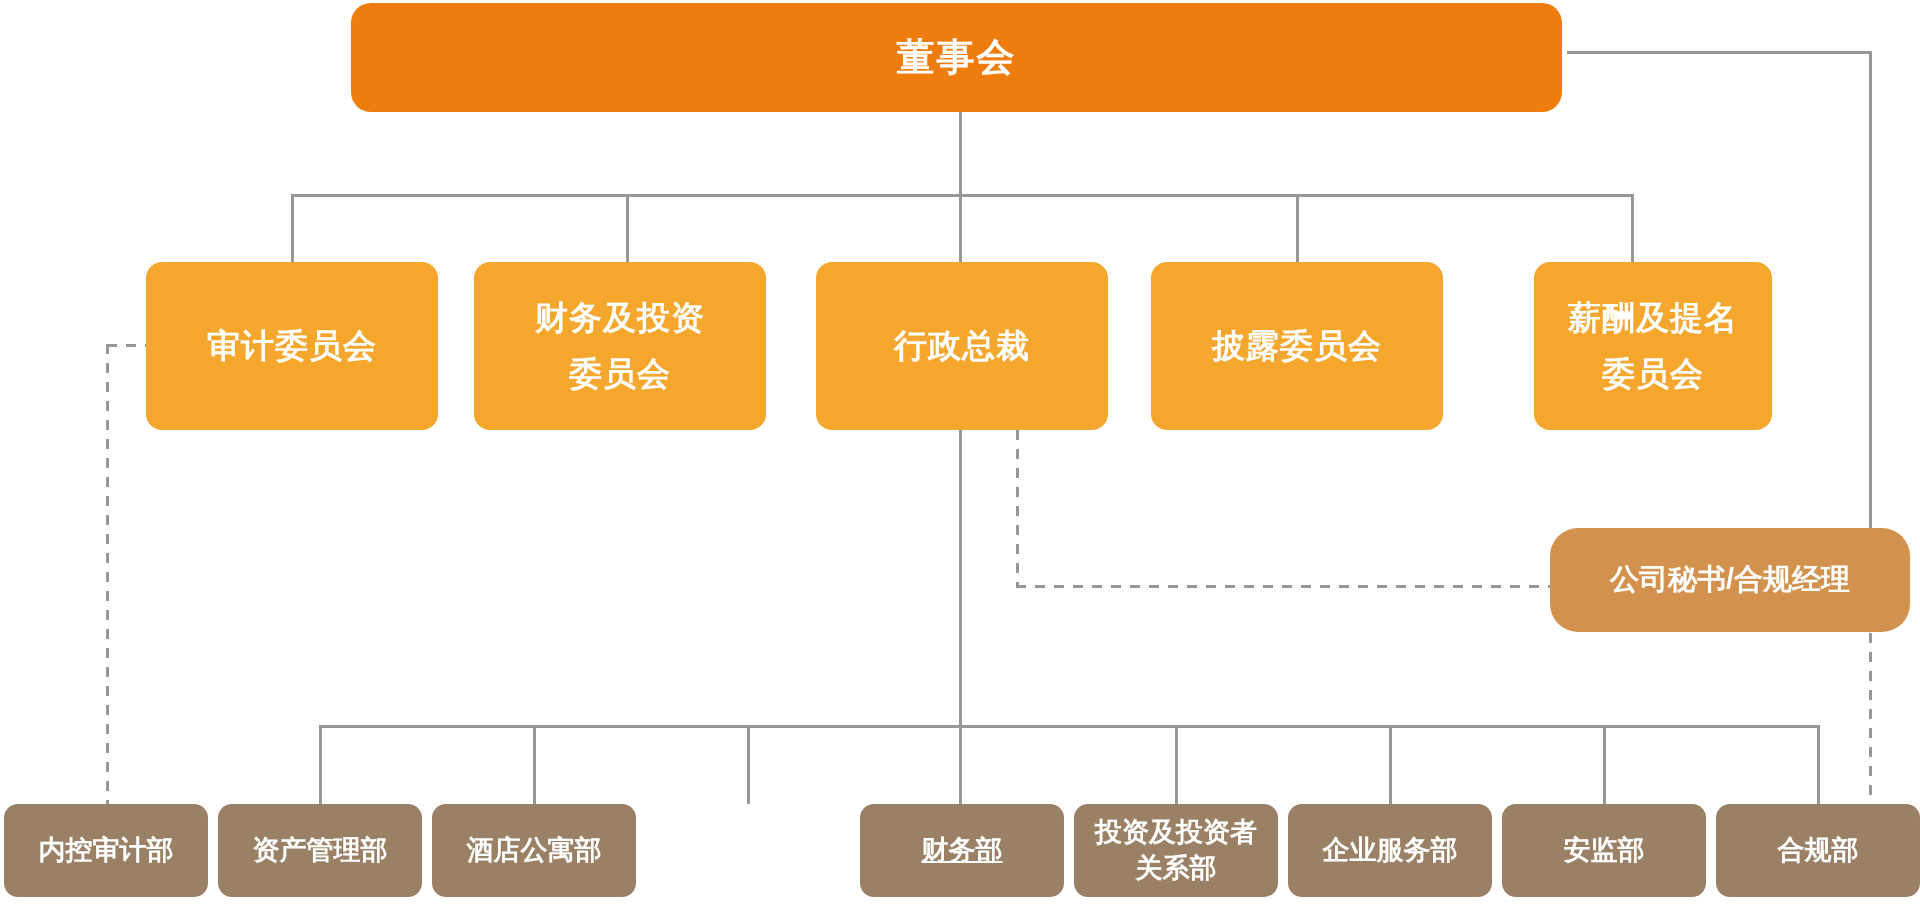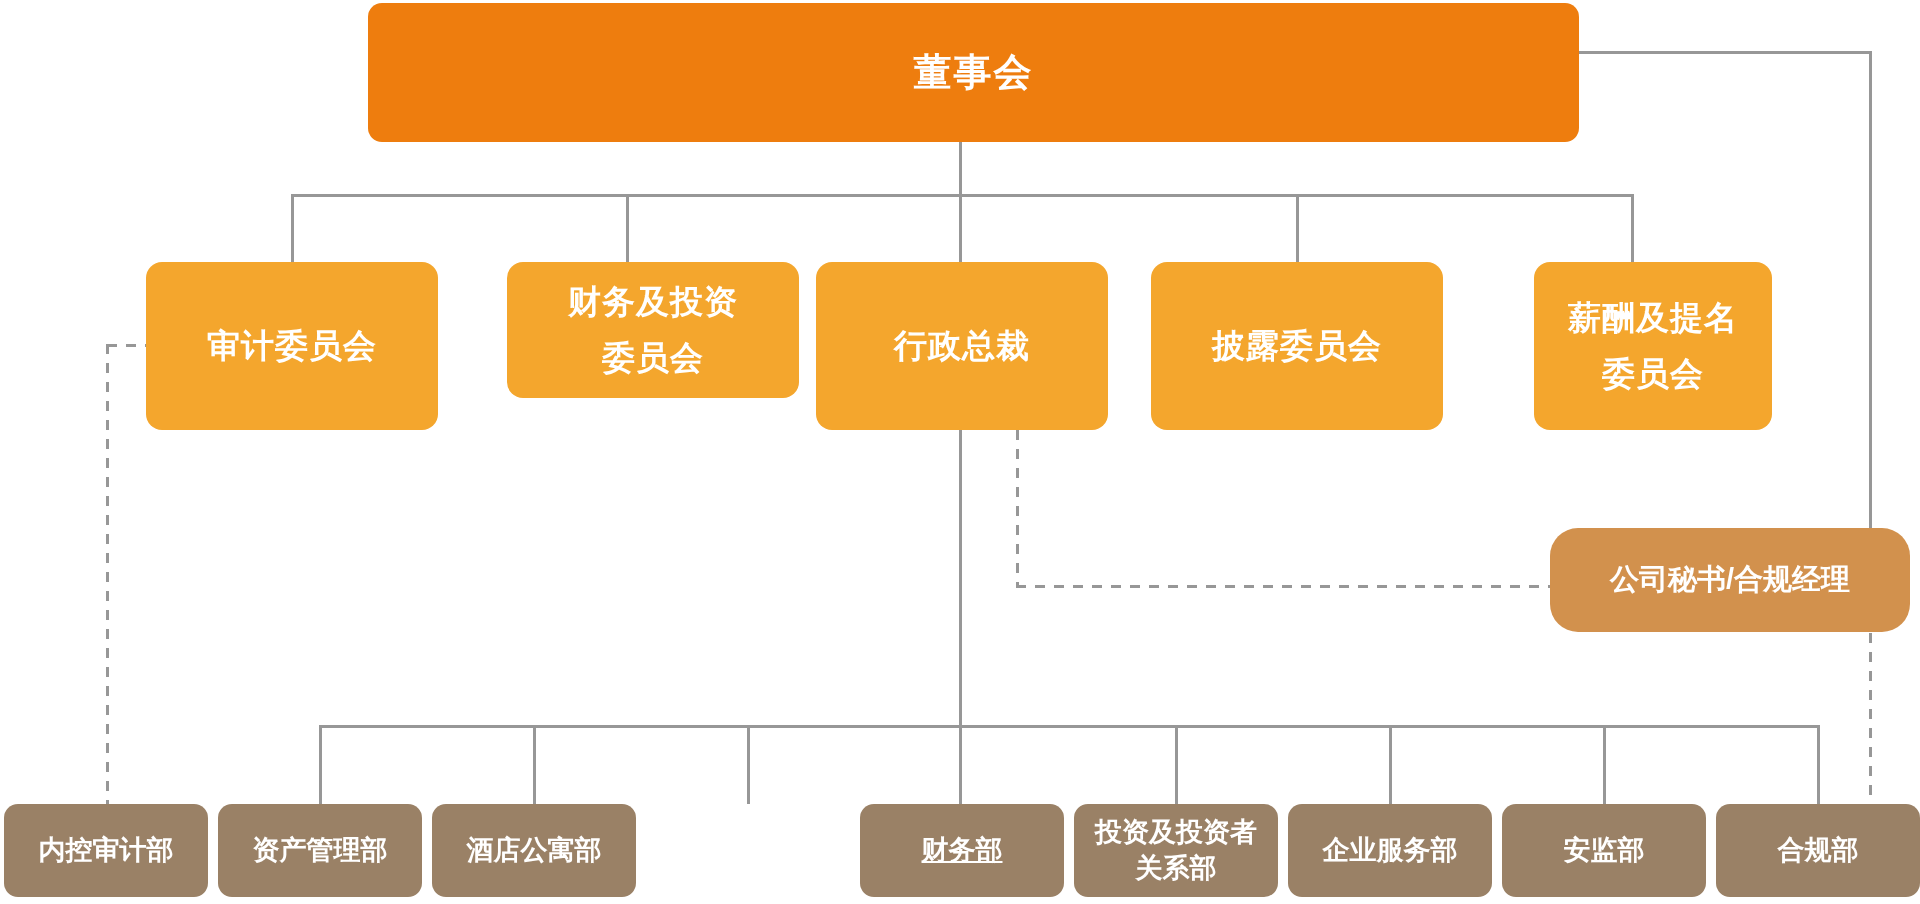--- a/index.html
+++ b/index.html
@@ -39,24 +39,24 @@
   <div class="line" style="left:1389px;top:725px;width:3px;height:79px;"></div>
   <div class="line" style="left:1603px;top:725px;width:3px;height:79px;"></div>
   <div class="line" style="left:1817px;top:725px;width:3px;height:79px;"></div>
 
   <div class="dash-h" style="left:107px;top:344px;width:40px;"></div>
   <div class="dash-v" style="left:106px;top:344px;height:460px;"></div>
   <div class="dash-v" style="left:1016px;top:430px;height:157px;"></div>
   <div class="dash-h" style="left:1016px;top:585px;width:534px;"></div>
   <div class="dash-v" style="left:1869px;top:633px;height:171px;"></div>
 
-  <div class="node board" style="left:368px;top:3px;width:1211px;height:139px;border-radius:14px;">董事会</div>
+  <div class="node board" style="left:351px;top:3px;width:1211px;height:109px;">董事会</div>
 
   <div class="node committee" style="left:146px;top:262px;width:292px;height:168px;">审计委员会</div>
-  <div class="node committee" style="left:507px;top:262px;width:292px;height:136px;">财务及投资
+  <div class="node committee" style="left:474px;top:262px;width:292px;height:168px;">财务及投资
 委员会</div>
   <div class="node committee" style="left:816px;top:262px;width:292px;height:168px;">行政总裁</div>
   <div class="node committee" style="left:1151px;top:262px;width:292px;height:168px;">披露委员会</div>
   <div class="node committee" style="left:1486px;top:262px;width:238px;height:168px;margin-left:48px;">薪酬及提名
 委员会</div>
 
   <div class="node secretary" style="left:1550px;top:528px;width:360px;height:104px;">公司秘书/合规经理</div>
 
   <div class="node dept" style="left:4px;top:804px;width:204px;height:93px;">内控审计部</div>
   <div class="node dept" style="left:218px;top:804px;width:204px;height:93px;">资产管理部</div>

